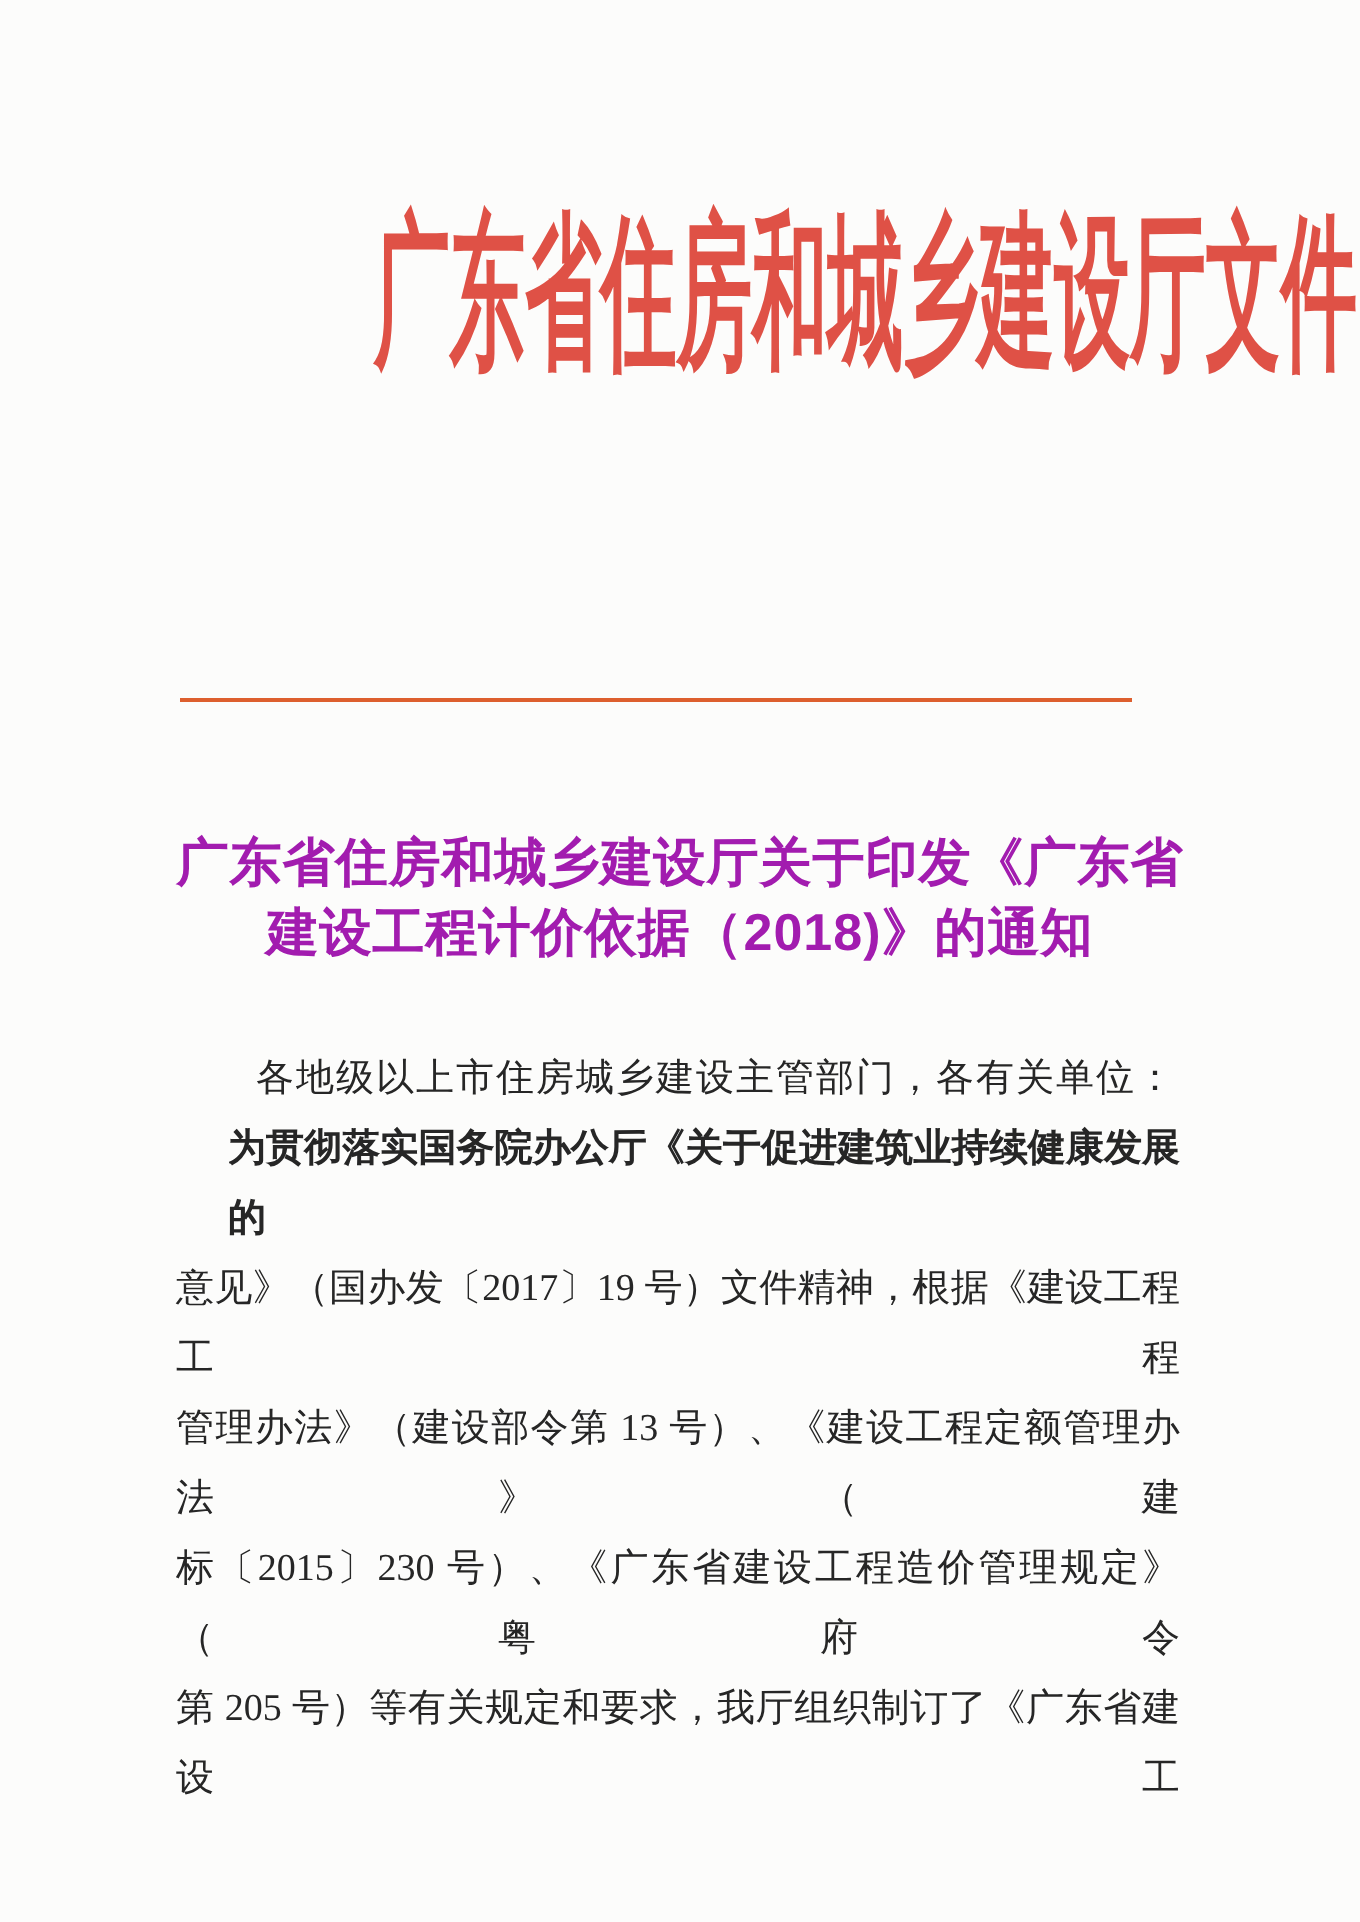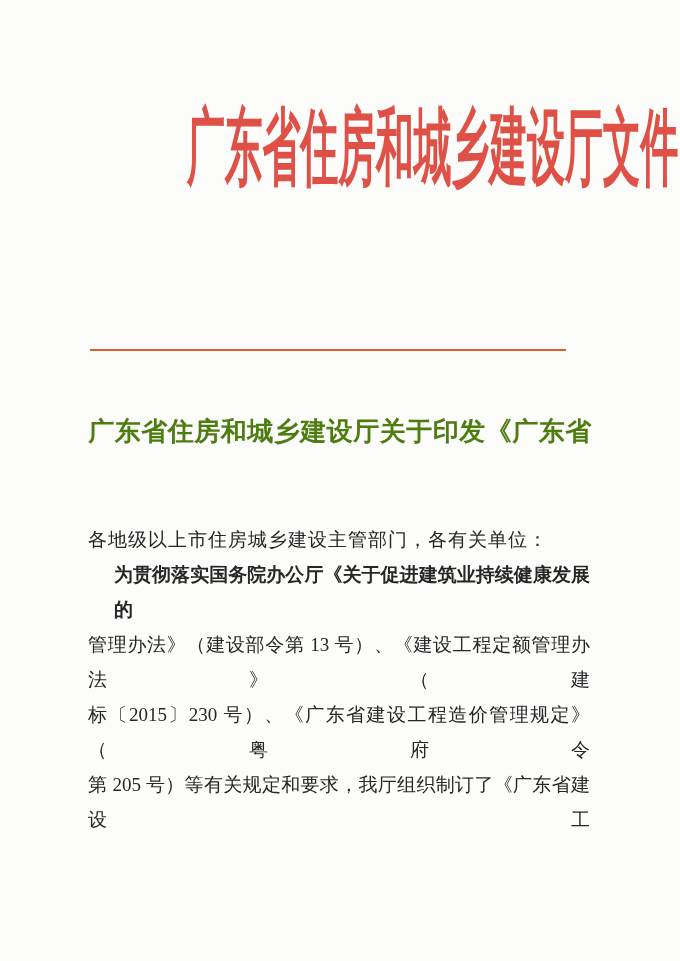--- a/index.html
+++ b/index.html
@@ -57,21 +57,21 @@
   .doc-title {
     position: absolute;
     top: 414px;
     left: 0;
     width: 680px;
     text-align: center;
     font-family: "Liberation Sans", "DejaVu Sans", sans-serif;
     font-weight: bold;
     font-size: 26px;
     line-height: 35px;
-    color: #4d7c0f;
+    color: #a21caf;
     letter-spacing: 0.5px;
   }
   
   .body-block {
     position: absolute;
     top: 522px;
     left: 88px;
     width: 502px;
     font-size: 19px;
     line-height: 35px;
@@ -87,38 +87,41 @@
     text-align-last: justify;
   }
   .indent {
     padding-left: 26px;
     width: 476px;
     font-weight: bold;
   }
   .salutation {
     text-align: left;
     letter-spacing: 1px;
+    margin-left: 40px;
   }
 </style>
 </head>
 <body>
 
 <div class="page">
 
   <div class="letterhead">广东省住房和城乡建设厅文件</div>
 
 
   <div class="separator"></div>
 
   <div class="doc-title">
     <div>广东省住房和城乡建设厅关于印发《广东省</div>
+    <div>建设工程计价依据（2018)》的通知</div>
   </div>
 
   <div class="body-block">
     <div class="bline salutation">各地级以上市住房城乡建设主管部门，各有关单位：</div>
     <div class="bline jline indent">为贯彻落实国务院办公厅《关于促进建筑业持续健康发展的</div>
+    <div class="bline jline">意见》（国办发〔2017〕19 号）文件精神，根据《建设工程工程</div>
     <div class="bline jline">管理办法》（建设部令第 13 号）、《建设工程定额管理办法》（建</div>
     <div class="bline jline">标〔2015〕230 号）、《广东省建设工程造价管理规定》（粤府令</div>
     <div class="bline jline">第 205 号）等有关规定和要求，我厅组织制订了《广东省建设工</div>
 
   </div>
 
 </div>
 
 </body></html>

